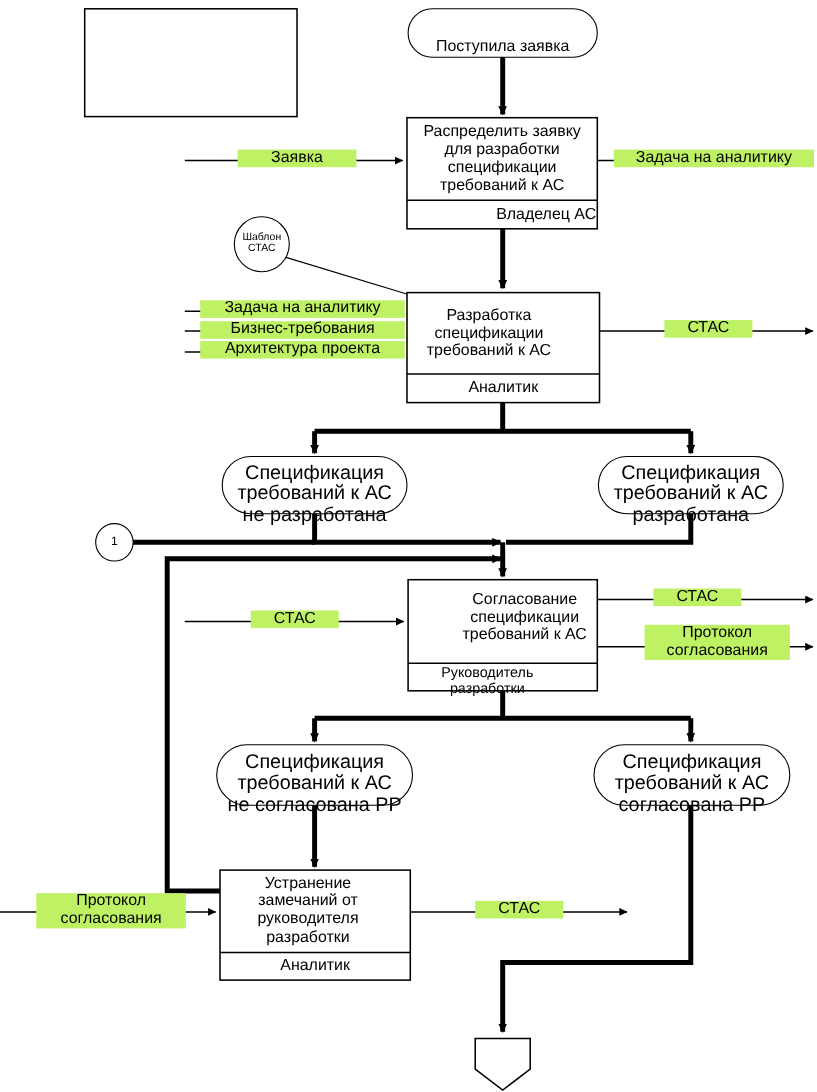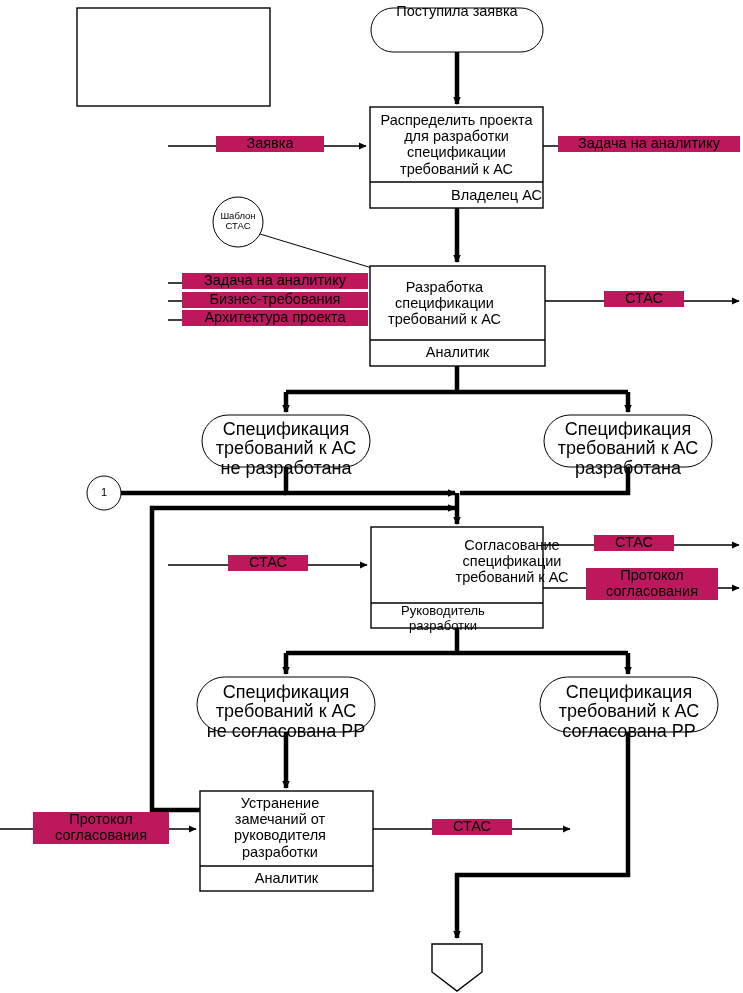--- a/index.html
+++ b/index.html
@@ -42,21 +42,21 @@
     font-size: 18px;
     line-height: 1.08;
   }
   .flow-label {
     position: absolute;
     font-size: 14.5px;
     color: #000000;
     text-align: center;
     line-height: 1.1;
     white-space: pre-line;
-    background: #be185d;
+    background: #bef264;
     padding: 0 2px;
   }
   .legend-text {
     font-size: 14.5px;
     text-align: center;
     line-height: 1.35;
     white-space: pre-line;
   }
   .circle-text {
     font-size: 9.5px;
@@ -161,23 +161,23 @@
     <line x1="373" y1="829" x2="570" y2="829" stroke="#000000" stroke-width="1.4" marker-end="url(#arrow-thin)"></line>
 
     <path d="M628,732 L628,875 L457,875 L457,938" fill="none" stroke="#000000" stroke-width="4.5" marker-end="url(#arrow-thick)"></path>
 
     <path d="M432,944 L482,944 L482,972 L457,991 L432,972 Z" fill="#ffffff" stroke="#000000" stroke-width="1.4"></path>
 
     <rect x="77" y="8" width="193" height="98" fill="#ffffff" stroke="#000000" stroke-width="1.4"></rect>
   </svg>
 
 
-  <div class="node-text term-text" style="left:371px; top:4px; width:172px; font-size:14.5px;">Поступила заявка</div>
-
-  <div class="node-text box-title" style="left:370px; top:112px; width:173px;">Распределить проекта
+  <div class="node-text term-text" style="left:371px; top:35px; width:172px; font-size:14.5px;">Поступила заявка</div>
+
+  <div class="node-text box-title" style="left:370px; top:112px; width:173px;">Распределить заявку
 для разработки
 спецификации
 требований к АС</div>
   <div class="node-text box-role" style="left:370px; top:187px; width:173px;padding-left:40px;">Владелец АС</div>
 
   <div class="node-text circle-text" style="left:213px; top:211px; width:50px;">Шаблон
 СТАС</div>
 
   <div class="node-text box-title" style="left:370px; top:279px; width:149px;">Разработка
 спецификации
@@ -186,21 +186,21 @@
 
   <div class="node-text term-text" style="left:202px; top:420px; width:168px;">Спецификация
 требований к АС
 не разработана</div>
   <div class="node-text term-text" style="left:544px; top:420px; width:168px;">Спецификация
 требований к АС
 разработана</div>
 
   <div class="node-text conn-text" style="left:87px; top:486px; width:34px;">1</div>
 
-  <div class="node-text box-title" style="left:390px; top:537px; width:172px;padding-left:36px;">Согласование
+  <div class="node-text box-title" style="left:355px; top:537px; width:172px;padding-left:36px;">Согласование
 спецификации
 требований к АС</div>
   <div class="node-text box-role" style="left:371px; top:604px; width:144px; font-size:13px;">Руководитель
 разработки</div>
 
   <div class="node-text term-text" style="left:197px; top:683px; width:178px;">Спецификация
 требований к АС
 не согласована РР</div>
   <div class="node-text term-text" style="left:540px; top:683px; width:178px;">Спецификация
 требований к АС

